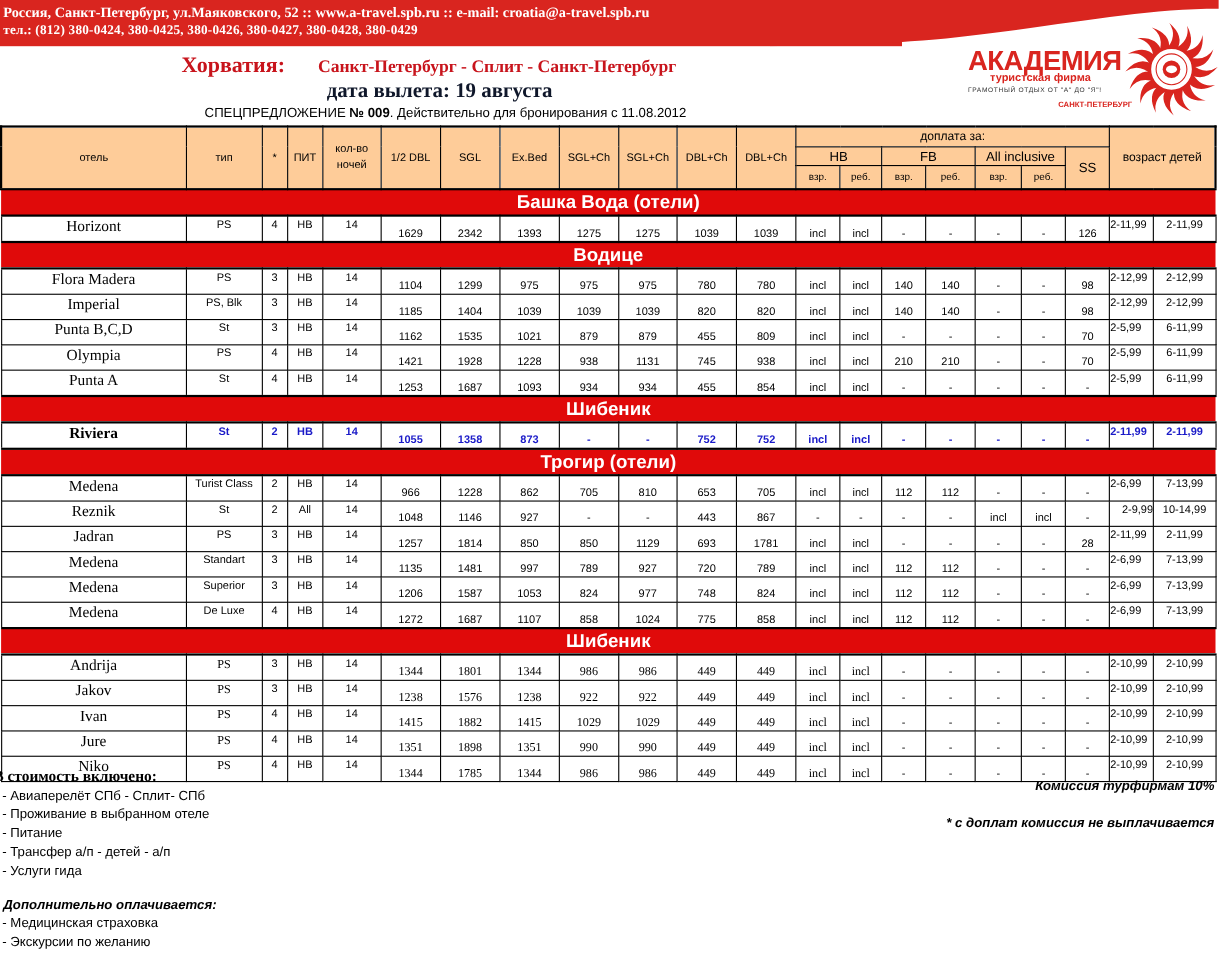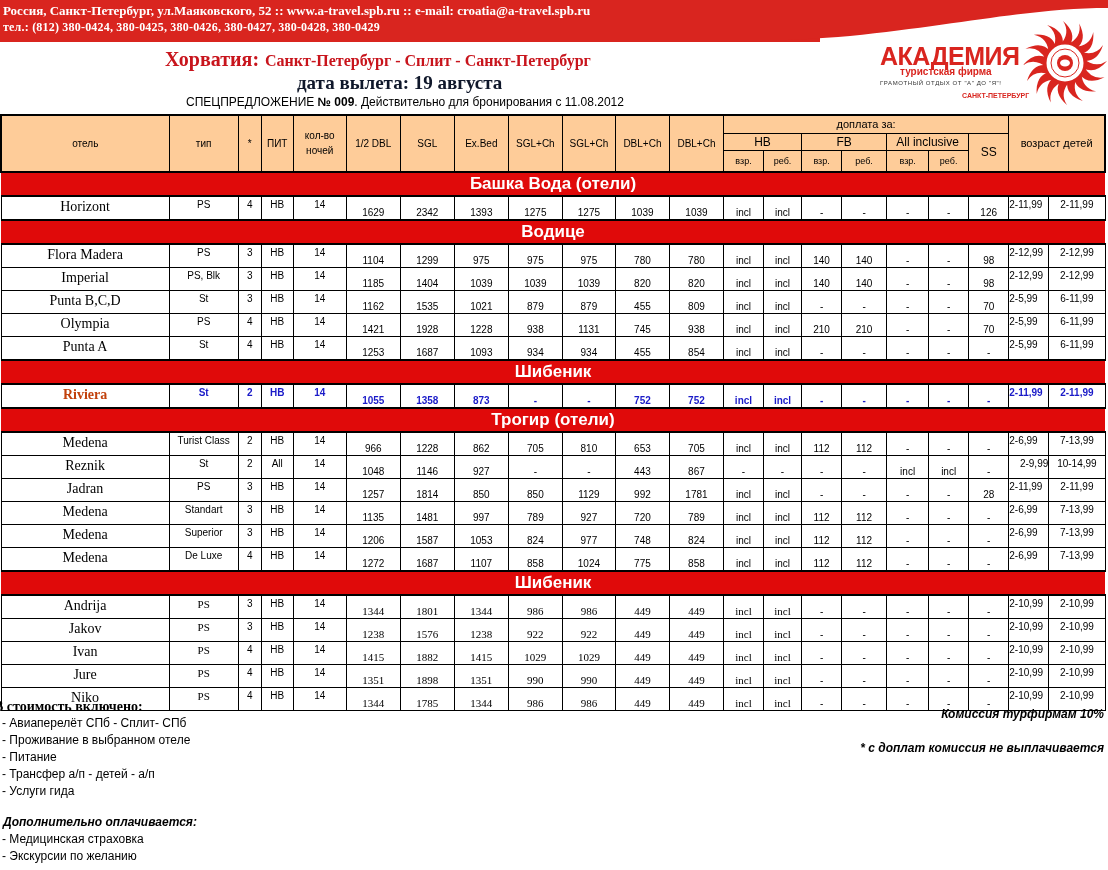--- a/index.html
+++ b/index.html
@@ -4,41 +4,41 @@
 <style>
   html,body{margin:0;padding:0;background:#fff;}
   body{width:1108px;height:870px;position:relative;overflow:hidden;font-family:"Liberation Sans",sans-serif;color:#000;}
   .topbar{position:absolute;left:0;top:0;width:820px;height:42px;background:#d9251f;}
   .topwave{position:absolute;left:700px;top:0;width:408px;height:42px;}
   .topline{position:absolute;left:3px;color:#fff;font-family:"Liberation Serif",serif;white-space:nowrap;}
   .topline.l1{top:3px;font-size:13px;font-weight:bold;}
   .topline.l2{top:20px;font-size:12px;font-weight:bold;letter-spacing:0.2px;}
   .title{position:absolute;left:165px;top:48px;font-family:"Liberation Serif",serif;font-weight:bold;color:#c8141c;white-space:nowrap;}
   .title .country{font-size:20px;}
-  .title .route{font-size:16px;margin-left:6px;}
+  .title .route{font-size:16px;margin-left:30px;}
   .date{position:absolute;left:297px;top:72px;font-family:"Liberation Serif",serif;font-weight:bold;color:#0f172a;font-size:19px;white-space:nowrap;}
   .offer{position:absolute;left:186px;top:95px;font-size:12px;white-space:nowrap;}
   .offer b{font-weight:bold;}
   .logo{position:absolute;left:872px;top:20px;width:236px;height:90px;}
   .logo .brand{position:absolute;left:8px;top:22px;font-family:"Liberation Sans",sans-serif;font-weight:bold;color:#d9251f;font-size:25px;letter-spacing:-0.5px;}
   .logo .sub{position:absolute;left:28px;top:46px;color:#d9251f;font-size:10px;font-weight:bold;}
   .logo .slogan{position:absolute;left:8px;top:60px;color:#333;font-size:6px;letter-spacing:0.6px;}
   .logo .city{position:absolute;left:90px;top:72px;color:#d9251f;font-size:7px;font-weight:bold;}
   .logo svg{position:absolute;left:150px;top:0;}
   table.price{position:absolute;left:0;top:114px;border-collapse:collapse;table-layout:fixed;width:1106px;}
   table.price td, table.price th{border:1px solid #000;padding:0;text-align:center;font-size:10px;overflow:hidden;white-space:nowrap;}
   table.price thead th{background:#fecc99;font-weight:normal;border-width:1px;}
   table.price thead{border:2px solid #000;}
   .hdr-sm{height:18px;}
   tr.region td{background:#e00a0a;color:#fff;font-weight:bold;font-size:17px;height:22px;border:2px solid #000;border-left:none;border-right:none;}
   tr.row td{height:19px;vertical-align:bottom;padding-bottom:1px;}
   tr.row td.name{font-family:"Liberation Serif",serif;font-size:14px;vertical-align:middle;}
   tr.row td.small{vertical-align:top;padding-top:2px;font-size:10px;}
   tr.row.hi td{color:#1a1ac8;font-weight:bold;}
-  tr.row.hi td.name{color:#c2410c;font-family:Liberation Serif, serif;}
+  tr.row.hi td.name{color:#000000;font-family:Liberation Serif, serif;}
   tr.row.serif td.ser{font-family:"Liberation Serif",serif;font-size:11px;}
   .age{font-size:10px;}
   .notes-left{position:absolute;left:0;top:699px;}
   .notes-left .h1{font-family:"Liberation Serif",serif;font-weight:bold;font-size:14px;margin-left:-6px;}
   .notes-left .li{font-size:12px;margin-left:2px;line-height:17px;}
   .notes-left .h2{font-weight:bold;font-style:italic;font-size:12px;margin-top:14px;margin-left:3px;line-height:17px;}
   .notes-right{position:absolute;right:4px;top:707px;text-align:right;font-style:italic;font-weight:bold;font-size:12px;}
   .notes-right div.n2{margin-top:20px;}
 </style>
 </head>
@@ -368,21 +368,21 @@
         <td class="name">Jadran</td>
         <td class="small">PS</td>
         <td class="small">3</td>
         <td class="small">HB</td>
         <td class="small">14</td>
         <td>1257</td>
         <td>1814</td>
         <td>850</td>
         <td>850</td>
         <td>1129</td>
-        <td>992</td>
+        <td>693</td>
         <td>1781</td>
         <td>incl</td>
         <td>incl</td>
         <td>-</td>
         <td>-</td>
         <td>-</td>
         <td>-</td>
         <td>28</td>
         <td class="age" style="vertical-align: top; padding-top: 2px; text-align: left;">2-11,99</td>
         <td class="age" style="vertical-align: top; padding-top: 2px; text-align: center;">2-11,99</td>

